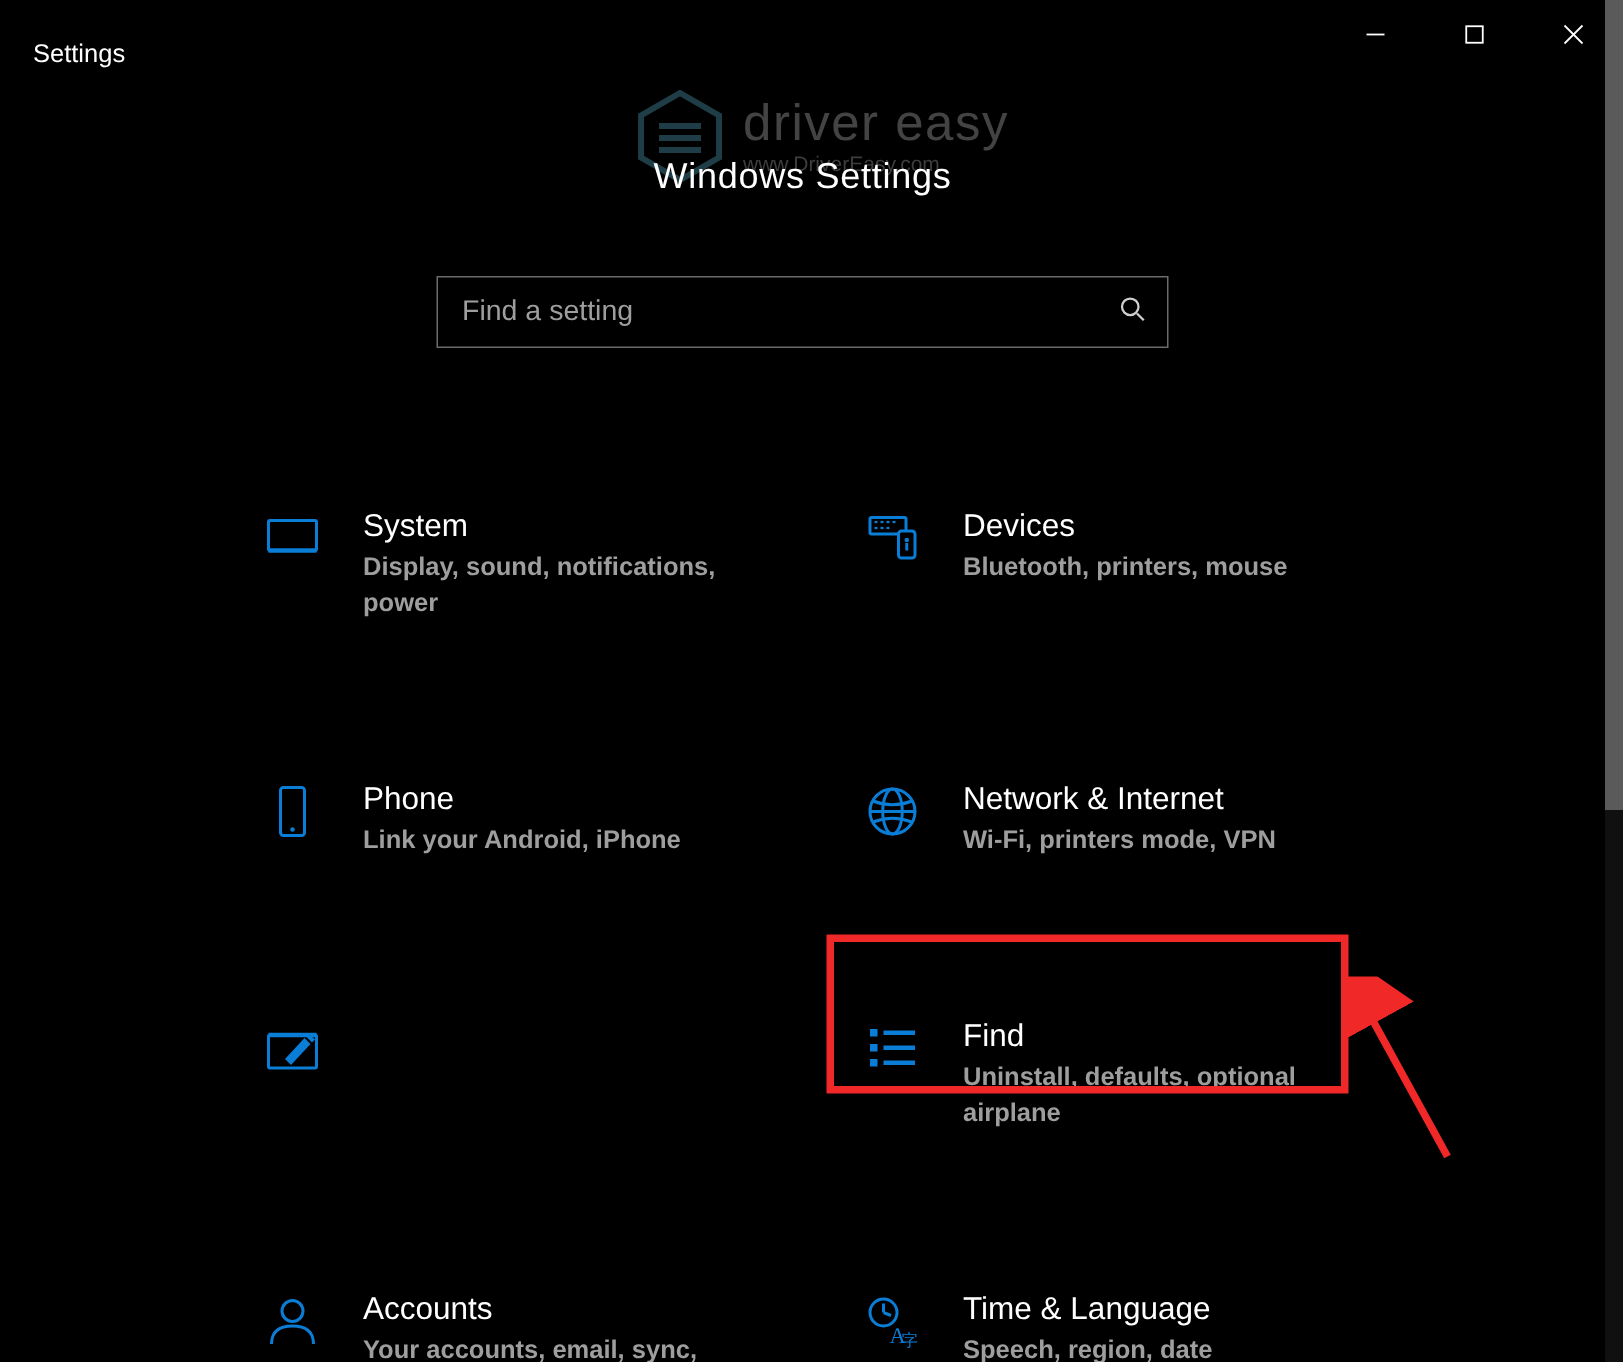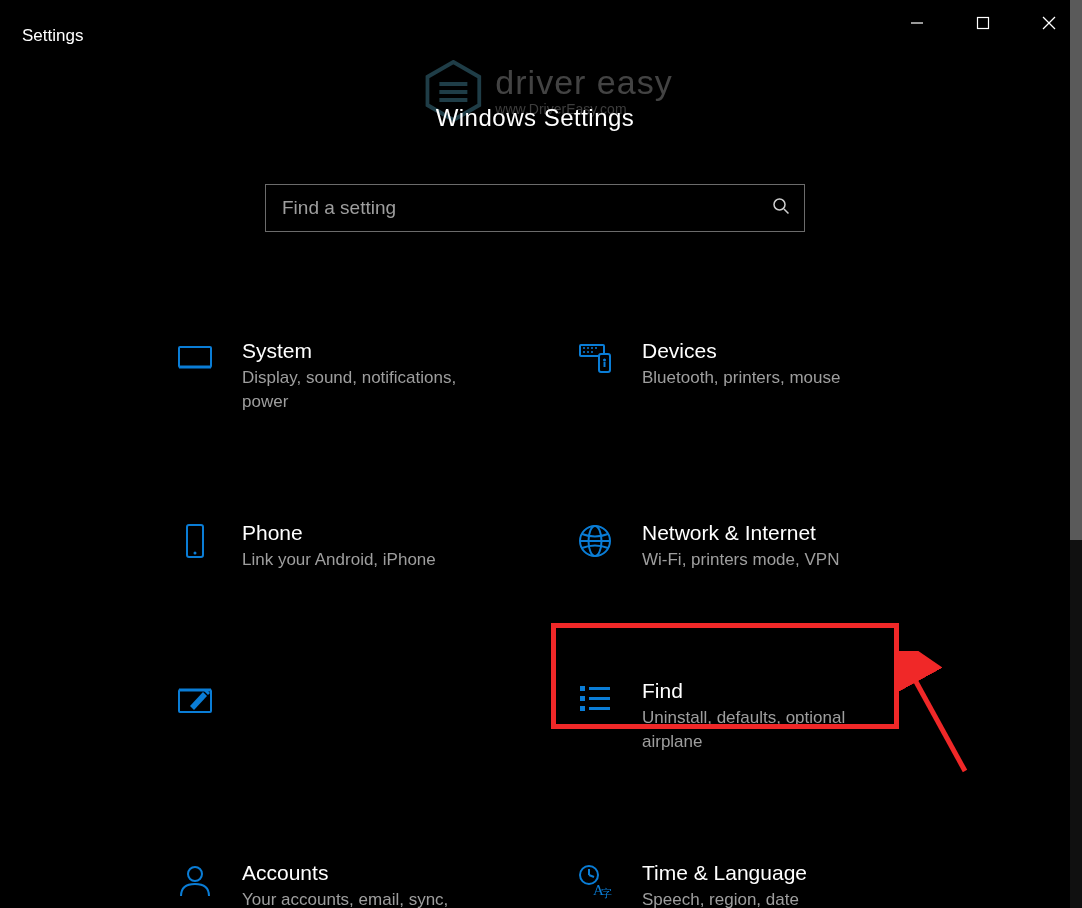--- a/index.html
+++ b/index.html
@@ -9,32 +9,32 @@
   .win-controls{display:flex;}
   .win-btn{width:66px;height:46px;display:flex;align-items:center;justify-content:center;}
   .win-btn svg{stroke:#fff;}
   .content{position:absolute;left:0;top:46px;right:12px;bottom:0;}
   .watermark{position:absolute;top:14px;left:50%;transform:translateX(-50%);display:flex;align-items:center;gap:14px;opacity:0.5;padding-left:28px;}
   .watermark .wm-text{display:flex;flex-direction:column;}
   .watermark .wm-text .line1{font-size:34px;letter-spacing:1px;color:#868686;line-height:1;font-weight:300;}
   .watermark .wm-text .line2{font-size:14px;color:#7a7a7a;margin-top:2px;}
   .wm-hex{width:56px;height:62px;}
   .page-title{position:absolute;top:58px;width:100%;text-align:center;font-size:24px;font-weight:400;letter-spacing:0.5px;}
-  .search-wrap{position:absolute;top:138px;left:50%;transform:translateX(-50%);width:540px;height:48px;border:1px solid #6b6b6b;display:flex;align-items:center;padding:0 14px;box-sizing:border-box;}
+  .search-wrap{position:absolute;top:138px;left:50%;transform:translateX(-50%);width:488px;height:48px;border:1px solid #6b6b6b;display:flex;align-items:center;padding:0 14px;box-sizing:border-box;}
   .search-input{flex:1;background:transparent;border:none;outline:none;color:#fff;font-size:19px;}
   .search-input::placeholder{color:#9e9e9e;font-style:normal;}
   .search-icon{color:#cfcfcf;}
   .tiles{position:absolute;top:284px;left:168px;width:760px;}
   .tile-row{display:flex;margin-bottom:90px;}
   .tile{display:flex;width:360px;padding:8px;box-sizing:border-box;cursor:default;}
   .tile.col2{margin-left:40px;}
   .tile-icon{width:38px;flex-shrink:0;margin-right:28px;margin-top:2px;color:#0a7dd6;}
   .tile-icon svg{width:38px;height:38px;}
   .tile-text .label{font-size:21px;color:#fff;line-height:1.25;}
-  .tile-text .desc{font-size:17px;color:#9e9e9e;margin-top:2px;max-width:250px;line-height:1.4;}
+  .tile-text .desc{font-size:17px;color:#9e9e9e;margin-top:2px;max-width:250px;line-height:1.4;font-weight:bold;}
   .highlight-box{position:absolute;border:5px solid #f02828;pointer-events:none;}
   .arrow-annot{position:absolute;pointer-events:none;}
   .scrollbar{position:absolute;right:0;top:0;width:12px;height:100%;background:#101010;}
   .scrollbar .thumb{position:absolute;top:0;left:0;width:12px;height:540px;background:#5a5a5a;}
 </style>
 </head>
 <body>
 
 <div class="titlebar">
   <span class="title">Settings</span>

